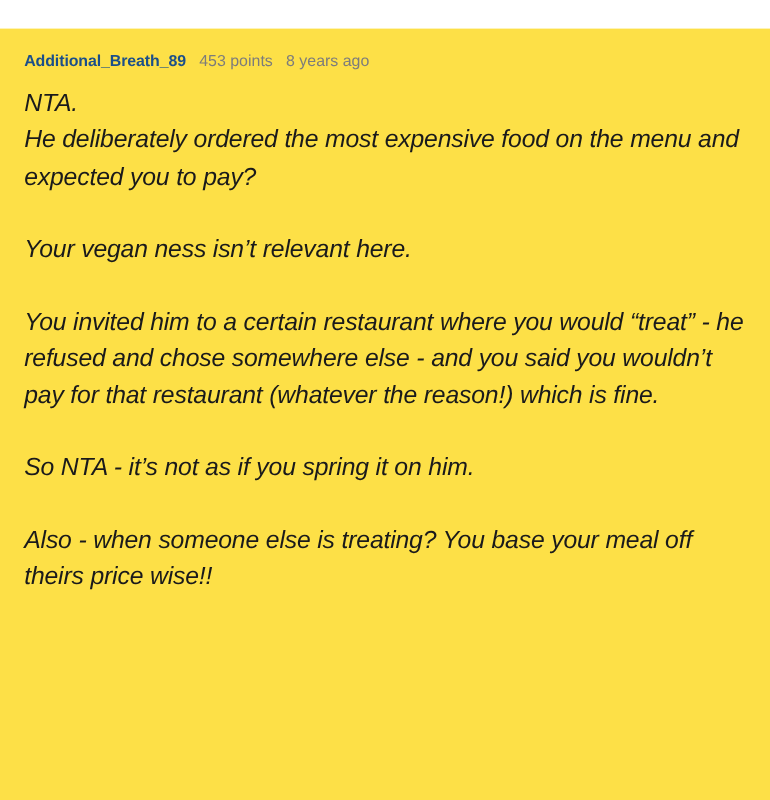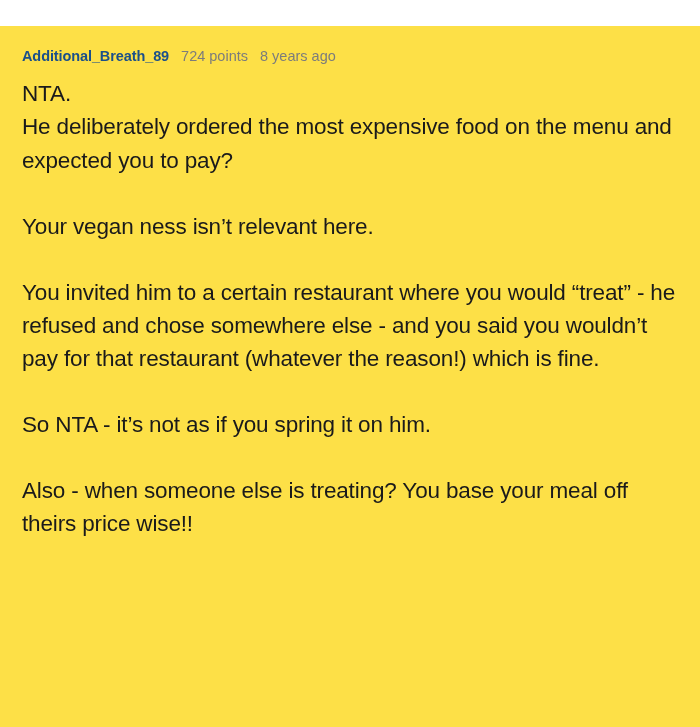--- a/index.html
+++ b/index.html
@@ -40,29 +40,30 @@
     color: #7c7c7c;
     font-size: 14.5px;
   }
   .body-text {
     font-size: 22.5px;
     line-height: 1.47;
     color: #1a1a1b;
     letter-spacing: -0.15px;
     white-space: pre-wrap;
     word-wrap: break-word;
+    font-style: italic;
   }
 </style>
 </head>
 <body>
 
 <div class="comment">
   <div class="comment-header">
     <span class="author">Additional_Breath_89</span>
-    <span class="meta">724 points</span>
+    <span class="meta">453 points</span>
     <span class="meta">8 years ago</span>
   </div>
   <div class="body-text">NTA.
 He deliberately ordered the most expensive food on the menu and expected you to pay?
 
 Your vegan ness isn’t relevant here.
 
 You invited him to a certain restaurant where you would “treat” - he refused and chose somewhere else - and you said you wouldn’t pay for that restaurant (whatever the reason!) which is fine.
 
 So NTA - it’s not as if you spring it on him.

